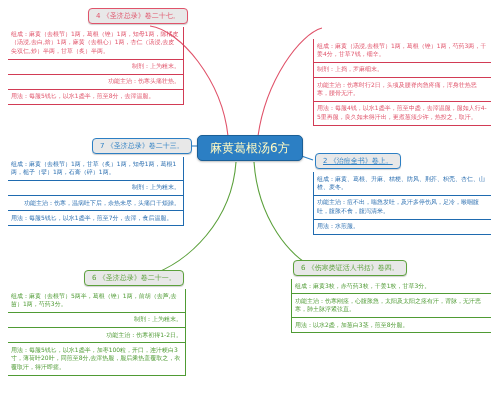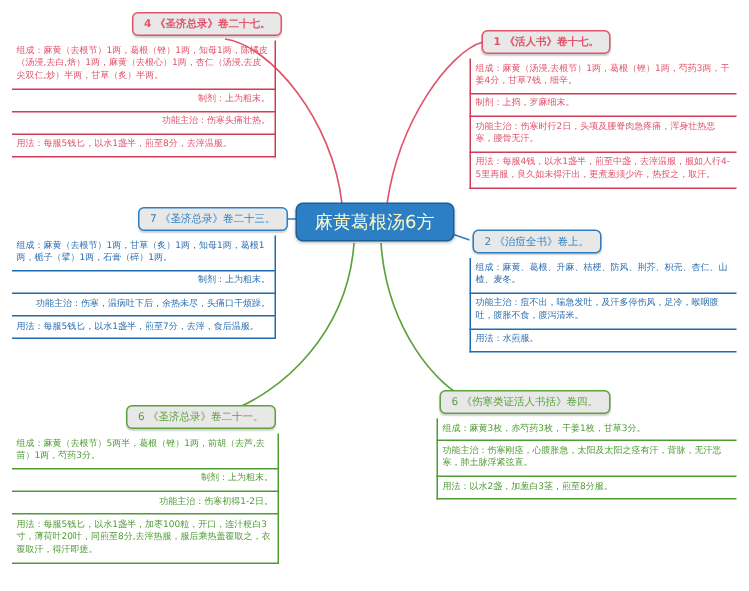--- a/index.html
+++ b/index.html
@@ -33,21 +33,21 @@
     position:absolute;
     background:#e8e8e8;
     border-radius:4px;
     font-size:7px;
     line-height:1;
     padding:3.5px 7px;
     white-space:nowrap;
     z-index:5;
     box-shadow:0 1px 1px rgba(0,0,0,.18);
   }
-  .pill.red{border:1px solid #e0536a;color:#e0536a;font-weight:bold;}
+  .pill.red{border:1px solid #e0536a;color:#e0536a;}
   .pill.blue{border:1px solid #2c7fc4;color:#2c7fc4;}
   .pill.green{border:1px solid #5ca13c;color:#5ca13c;}
 
   
   .detail-group{position:absolute;z-index:4;}
   .detail-block{
     position:relative;
     font-size:6px;
     line-height:1.45;
     padding:2.5px 3px 3px 3px;
@@ -106,30 +106,29 @@
 
   <div class="pill green" style="left:84px;top:270px;">6 《圣济总录》卷二十一。</div>
 
   <div class="detail-group left green" style="left:8px;top:289px;width:178px;">
     <div class="detail-block">组成：麻黄（去根节）5两半，葛根（锉）1两，前胡（去芦,去苗）1两，芍药3分。</div>
     <div class="detail-block right">制剂：上为粗末。</div>
     <div class="detail-block right">功能主治：伤寒初得1-2日。</div>
     <div class="detail-block">用法：每服5钱匕，以水1盏半，加枣100粒，开口，连汁粳白3寸，薄荷叶20叶，同煎至8分,去滓热服，服后乘热盖覆取之，衣覆取汗，得汗即瘥。</div>
   </div>
 
-  <div class="pill red" style="left:321px;top:20px;">1 《活人书》卷十七。</div>
 
   <div class="detail-group red" style="left:313px;top:39px;width:178px;">
     <div class="detail-block">组成：麻黄（汤浸,去根节）1两，葛根（锉）1两，芍药3两，干姜4分，甘草7钱，细辛。</div>
     <div class="detail-block">制剂：上捣，罗麻细末。</div>
     <div class="detail-block">功能主治：伤寒时行2日，头项及腰脊肉急疼痛，浑身壮热恶寒，腰骨无汗。</div>
     <div class="detail-block">用法：每服4钱，以水1盏半，煎至中盏，去滓温服，服如人行4-5里再服，良久如未得汗出，更煮葱须少许，热投之，取汗。</div>
   </div>
 
-  <div class="pill blue" style="left:315px;top:153px;">2 《治痘全书》卷上。</div>
+  <div class="pill blue" style="left:315px;top:153px;text-decoration:underline;">2 《治痘全书》卷上。</div>
 
   <div class="detail-group blue" style="left:313px;top:172px;width:178px;">
     <div class="detail-block">组成：麻黄、葛根、升麻、桔梗、防风、荆芥、枳壳、杏仁、山楂、麦冬。</div>
     <div class="detail-block">功能主治：痘不出，喘急发吐，及汗多停伤风，足冷，喉咽腹吐，腹胀不食，腹泻清米。</div>
     <div class="detail-block">用法：水煎服。</div>
   </div>
 
   <div class="pill green" style="left:293px;top:260px;">6 《伤寒类证活人书括》卷四。</div>
 
   <div class="detail-group green" style="left:291px;top:279px;width:200px;">

